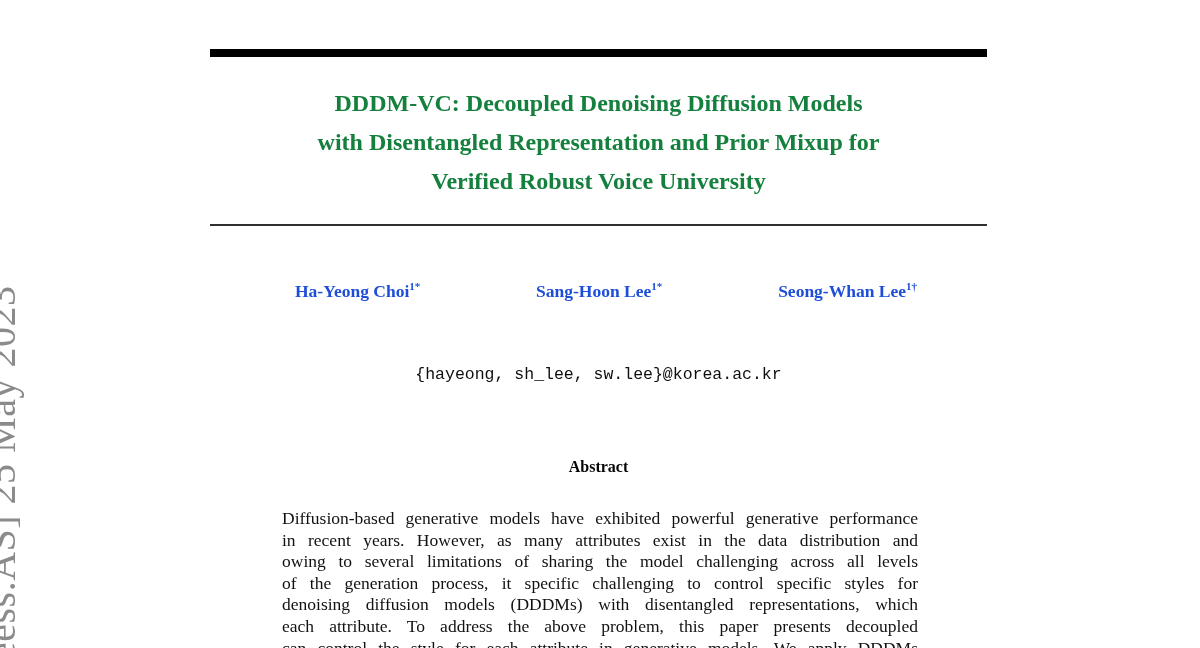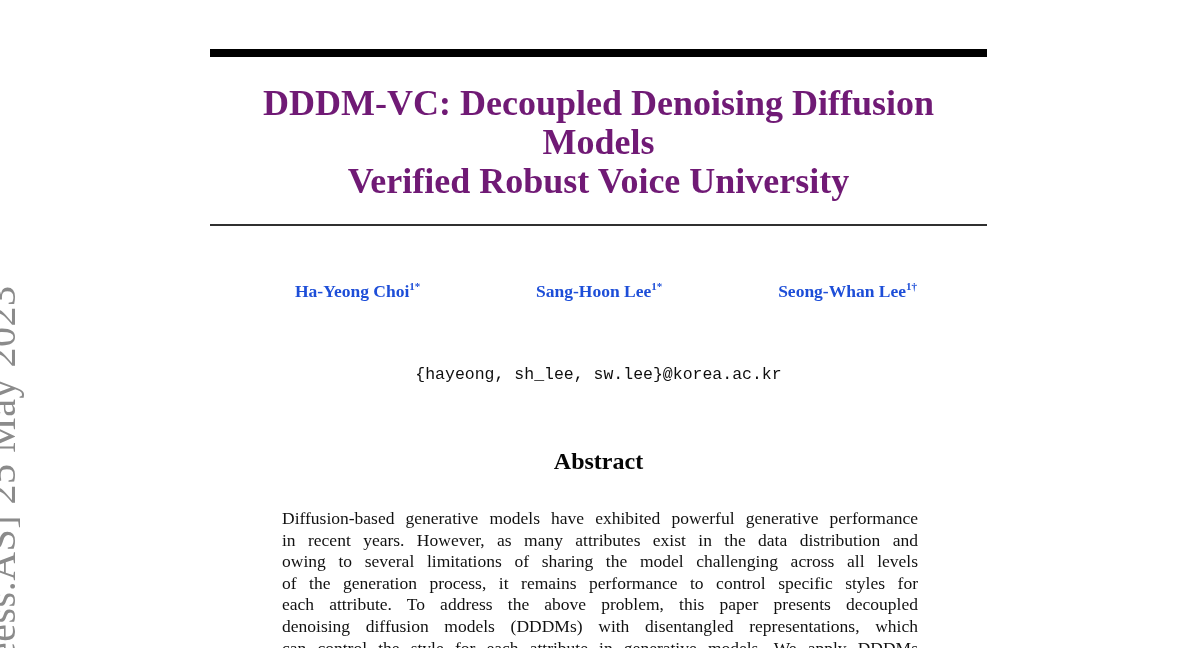--- a/index.html
+++ b/index.html
@@ -36,24 +36,24 @@
     width: 777px;
     height: 8px;
     background: #000000;
   }
   .title {
     position: absolute;
     left: 206px;
     top: 84px;
     width: 785px;
     text-align: center;
-    font-size: 36px;
+    font-size: 24px;
     font-weight: bold;
     line-height: 39px;
-    color: #701a75;
+    color: #15803d;
   }
   .rule-thin {
     position: absolute;
     left: 210px;
     top: 224px;
     width: 777px;
     height: 2px;
     background: #303030;
   }
   .authors {
@@ -92,24 +92,24 @@
     top: 365px;
     width: 777px;
     text-align: center;
     font-family: "Liberation Mono", "DejaVu Sans Mono", monospace;
     font-size: 16.5px;
     letter-spacing: 0px;
   }
   .abstract-heading {
     position: absolute;
     left: 210px;
-    top: 448px;
+    top: 458px;
     width: 777px;
     text-align: center;
-    font-size: 24px;
+    font-size: 16px;
     font-weight: bold;
     color: #050505;
   }
   .abstract-body {
     position: absolute;
     left: 282px;
     top: 508px;
     width: 636px;
     font-size: 17.5px;
     line-height: 21.6px;
@@ -125,39 +125,40 @@
 <body>
 
 <div class="page">
 
   <div class="watermark">eess.AS] 25 May 2023</div>
 
   <div class="rule-thick"></div>
 
   <div class="title">
     <div>DDDM-VC: Decoupled Denoising Diffusion Models</div>
+    <div>with Disentangled Representation and Prior Mixup for</div>
     <div>Verified Robust Voice University</div>
   </div>
 
   <div class="rule-thin"></div>
 
   <div class="authors">
     <div class="author"><span>Ha-Yeong Choi</span><sup>1*</sup></div>
     <div class="author"><span>Sang-Hoon Lee</span><sup>1*</sup></div>
     <div class="author"><span>Seong-Whan Lee</span><sup>1†</sup></div>
   </div>
 
 
   <div class="email">{hayeong, sh_lee, sw.lee}@korea.ac.kr</div>
 
   <div class="abstract-heading">Abstract</div>
 
   <div class="abstract-body">
     <div class="abstract-line">Diffusion-based generative models have exhibited powerful generative performance</div>
     <div class="abstract-line">in recent years. However, as many attributes exist in the data distribution and</div>
     <div class="abstract-line">owing to several limitations of sharing the model challenging across all levels</div>
-    <div class="abstract-line">of the generation process, it remains performance to control specific styles for</div>
+    <div class="abstract-line">of the generation process, it specific challenging to control specific styles for</div>
+    <div class="abstract-line">denoising diffusion models (DDDMs) with disentangled representations, which</div>
     <div class="abstract-line">each attribute. To address the above problem, this paper presents decoupled</div>
-    <div class="abstract-line">denoising diffusion models (DDDMs) with disentangled representations, which</div>
     <div class="abstract-line">can control the style for each attribute in generative models. We apply DDDMs</div>
   </div>
 
 </div>
 
 </body></html>

